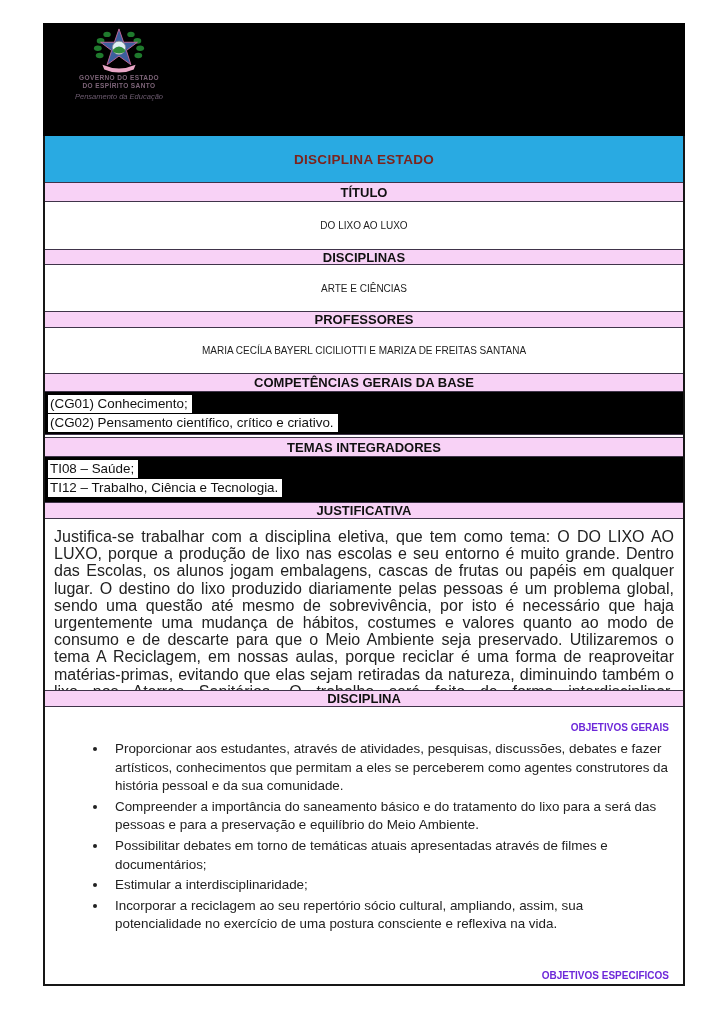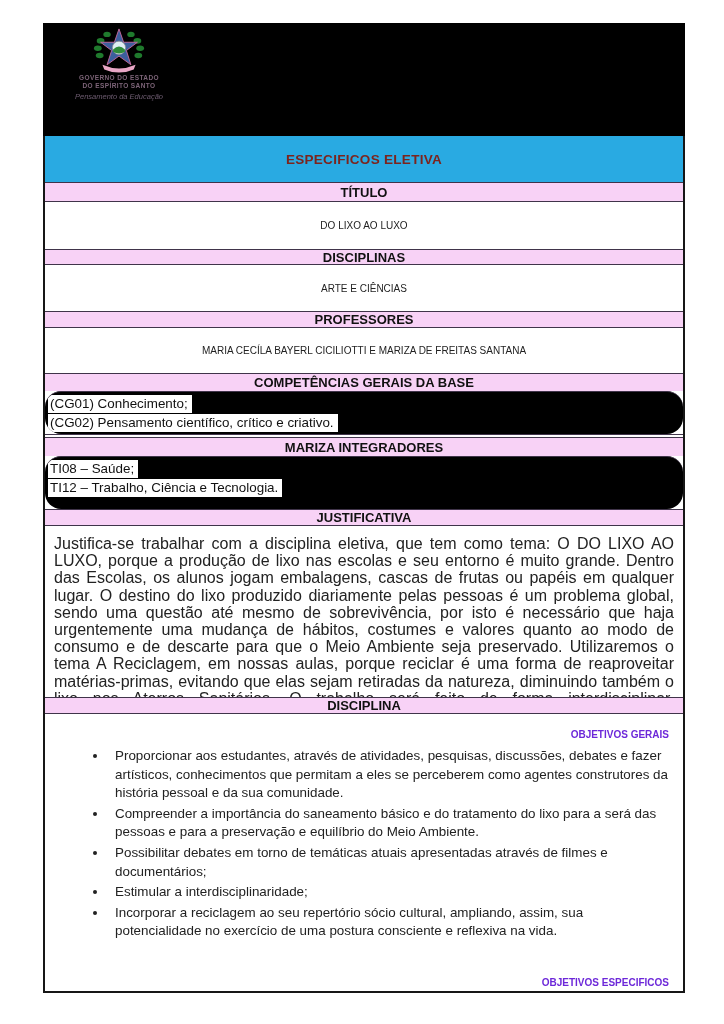--- a/index.html
+++ b/index.html
@@ -21,21 +21,21 @@
 
   .r-blue{height:46px;display:flex;align-items:center;justify-content:center;}
   .r-blue .t{font-weight:bold;font-size:13.5px;letter-spacing:.3px;}
 
   .r-band{display:flex;align-items:center;justify-content:center;}
   .r-band .t{font-weight:bold;font-size:13px;color:#111;}
 
   .r-val{display:flex;align-items:center;justify-content:center;background:#fff;}
   .r-val .t{font-size:10px;color:#222;text-align:center;}
 
-  .r-black{background:#000;padding:2px 4px 0 3px;border-radius:16px;}
+  .r-black{background:#000;padding:2px 4px 0 3px;}
   .r-black .hl-line{line-height:17px;}
   .r-black .hl{background:#fff;color:#111;font-size:13.4px;display:inline-block;
                padding:0 4px 1px 2px;}
 
   .white-gap{height:2px;background:#fff;border-top:1.5px solid #40344a;}
 
   .r-just{background:#fff;padding:9px 9px 0 9px;}
   .r-just p{margin:0;font-size:16px;line-height:17.2px;text-align:justify;color:#222;}
 
   .r-obj{background:#fff;padding:0 14px;}
@@ -70,21 +70,21 @@
         </svg>
         <div class="logo-line">GOVERNO DO ESTADO</div>
         <div class="logo-line">DO ESPÍRITO SANTO</div>
         <div class="logo-script">Pensamento da Educação</div>
       </div>
     </div>
 
     <div class="table">
 
       <div class="row r-blue" style="background:#29AAE2">
-        <span class="t" style="color:#7C241D">ESPECIFICOS ELETIVA</span>
+        <span class="t" style="color:#7C241D">DISCIPLINA ESTADO</span>
       </div>
 
       <div class="row r-band" style="height:19px;background:#F8D2F6">
         <span class="t">TÍTULO</span>
       </div>
       <div class="row r-val" style="height:48px">
         <span class="t">DO LIXO AO LUXO</span>
       </div>
 
       <div class="row r-band" style="height:15px;background:#F8D2F6">
@@ -105,23 +105,23 @@
         <span class="t">COMPETÊNCIAS GERAIS DA BASE</span>
       </div>
       <div class="row r-black" style="height:43px">
           <div class="hl-line"><span class="hl">(CG01) Conhecimento;</span></div>
           <div class="hl-line"><span class="hl">(CG02) Pensamento científico, crítico e criativo.</span></div>
         </div>
 
       <div class="white-gap"></div>
 
       <div class="row r-band" style="height:19px;background:#F8D2F6">
-        <span class="t">MARIZA INTEGRADORES</span>
+        <span class="t">TEMAS INTEGRADORES</span>
       </div>
-      <div class="row r-black" style="height:53px">
+      <div class="row r-black" style="height:46px">
           <div class="hl-line"><span class="hl">TI08 – Saúde;</span></div>
           <div class="hl-line"><span class="hl">TI12 – Trabalho, Ciência e Tecnologia.</span></div>
         </div>
 
       <div class="row r-band" style="height:16px;background:#F8D2F6">
         <span class="t">JUSTIFICATIVA</span>
       </div>
       <div class="row r-just" style="height:172px">
         <p>Justifica-se trabalhar com a disciplina eletiva, que tem como tema: O DO LIXO AO LUXO, porque a produção de lixo nas escolas e seu entorno é muito grande. Dentro das Escolas, os alunos jogam embalagens, cascas de frutas ou papéis em qualquer lugar. O destino do lixo produzido diariamente pelas pessoas é um problema global, sendo uma questão até mesmo de sobrevivência, por isto é necessário que haja urgentemente uma mudança de hábitos, costumes e valores quanto ao modo de consumo e de descarte para que o Meio Ambiente seja preservado. Utilizaremos o tema A Reciclagem, em nossas aulas, porque reciclar é uma forma de reaproveitar matérias-primas, evitando que elas sejam retiradas da natureza, diminuindo também o lixo nos Aterros Sanitários. O trabalho será feito de forma interdisciplinar, contemplando todas as áreas do conhecimento.</p>
       </div>

